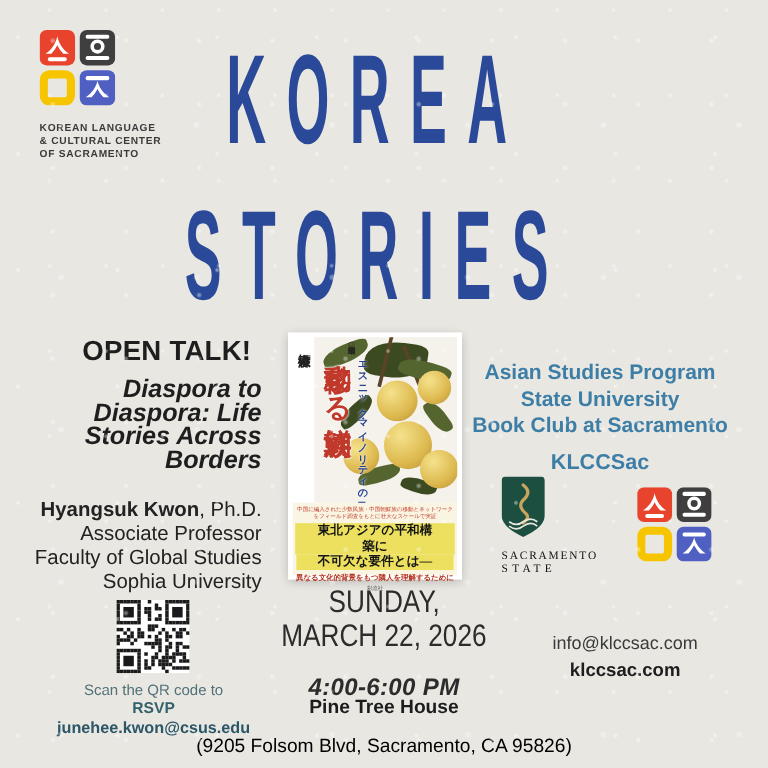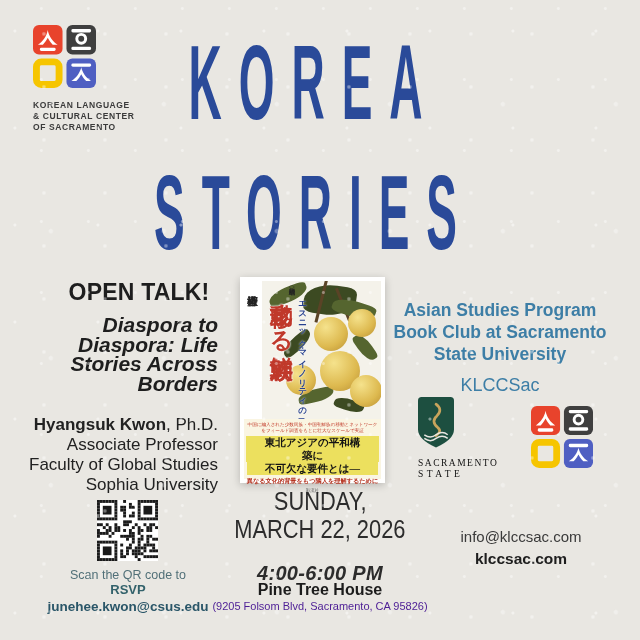--- a/index.html
+++ b/index.html
@@ -57,37 +57,37 @@
     font-family:"Liberation Serif",serif;}
   .blurb{font-size:4.6px;line-height:6px;color:#c23b2a;}
   .headline{margin-top:2px;font-size:10.5px;line-height:13px;font-weight:bold;color:#141414;}
   .headline span{background:#ece05e;padding:0 18px;display:inline-block;}
   .tagline{margin-top:2px;font-size:6.2px;font-weight:bold;color:#b5321f;}
   .pub{margin-top:2px;font-size:4.5px;color:#555;}
   
   .program{left:390px;top:299px;width:220px;text-align:center;
     color:#3d7ea6;font-weight:bold;font-size:17.5px;line-height:22px;}
   .right-org{left:390px;top:375px;width:220px;text-align:center;
-    color:#3d7ea6;font-weight:normal;font-size:18px;}
+    color:#3d7ea6;font-weight:bold;font-size:18px;}
   .sacstate{left:418px;top:397px;width:104px;text-align:left;}
   .sacstate-text{margin-top:3px;font-family:"Liberation Serif",serif;font-size:9.5px;
     line-height:11px;color:#111;}
   .sacstate-text .s1{letter-spacing:1.5px;}
   .sacstate-text .s2{letter-spacing:3.5px;}
   .contact{left:421px;top:528px;width:200px;text-align:center;}
   .contact .email{font-size:15px;color:#3a3a3a;}
   .contact .site{font-size:15.5px;font-weight:bold;color:#1e1e1e;margin-top:5px;}
   
   .event{left:210px;top:487px;width:220px;text-align:center;color:#2c2c2c;}
   .event .day,.event .date{font-size:26px;line-height:28px;white-space:nowrap;
     display:inline-block;transform:scaleX(.84);transform-origin:center;}
   .event .time{margin-top:19px;font-size:20px;font-weight:bold;font-style:italic;letter-spacing:.3px;}
   .venue{left:160px;top:581px;width:320px;text-align:center;}
   .venue .v1{font-size:16px;font-weight:bold;color:#1c1c1c;}
-  .venue .v2{font-size:11px;color:#4c1d95;margin-top:1px;}
+  .venue .v2{font-size:16px;color:#000000;margin-top:15px;}
 </style>
 </head>
 <body>
 
 <div class="poster">
 
   <div class="abs" style="left:33px;top:25px;width:150px;">
     <svg width="63" height="63" viewBox="0 0 64 64">
       <rect x="0" y="0" width="30" height="30" rx="6" fill="#e8432c"></rect>
       <path d="M15 5 C14 11,10 17,5 20 L10 20 C12.5 17.5,14 15,15 13 C16 15,17.5 17.5,20 20 L25 20 C20 17,16 11,15 5 Z" fill="#fff"></path>
@@ -348,22 +348,22 @@
         <span>東北アジアの平和構築に</span><br>
         <span>不可欠な要件とは―</span>
       </div>
       <div class="tagline">異なる文化的背景をもつ隣人を理解するために</div>
       <div class="pub">彩流社</div>
     </div>
   </div>
 
   <div class="abs program">
     <div>Asian Studies Program</div>
+    <div>State University</div>
     <div>Book Club at Sacramento</div>
-    <div>State University</div>
   </div>
   <div class="abs right-org">KLCCSac</div>
 
   <div class="abs sacstate">
     <svg width="36" height="54" viewBox="0 0 40 60">
       <path d="M4 0 H36 Q40 0 40 4 V36 Q40 47 20 56 Q0 47 0 36 V4 Q0 0 4 0 Z" fill="#1d4f40"></path>
       <path d="M20 8 q8 6 1 13 q-7 6 1 13 q5 4 -2 9" fill="none" stroke="#c8a45c" stroke-width="3" stroke-linecap="round"></path>
       <path d="M7 42 q7 5 13 0 q7 -5 13 0" fill="none" stroke="#e9e7e2" stroke-width="1.6"></path>
       <path d="M7 46 q7 5 13 0 q7 -5 13 0" fill="none" stroke="#e9e7e2" stroke-width="1.6"></path>
     </svg>

